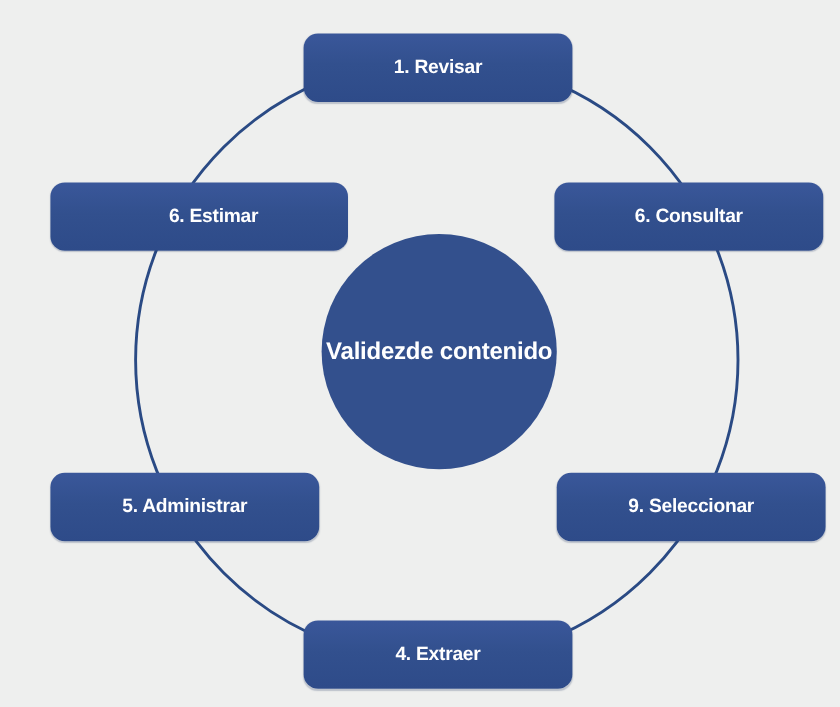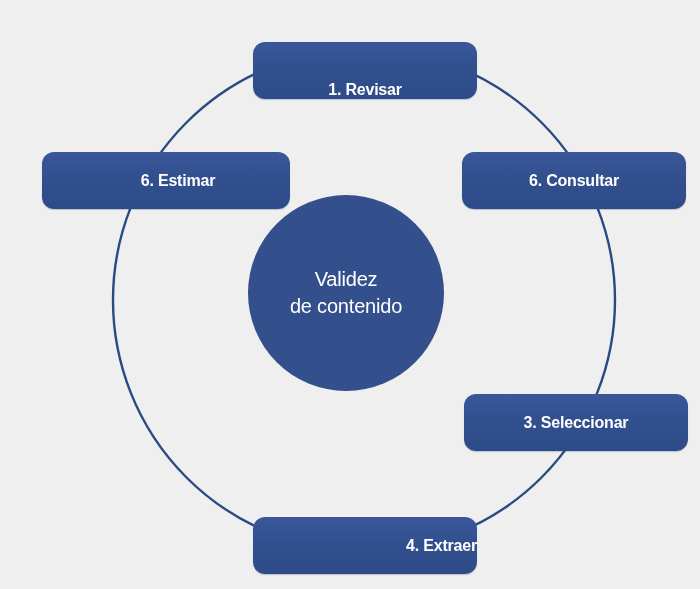--- a/index.html
+++ b/index.html
@@ -30,41 +30,41 @@
     border-radius: 12px;
     display: flex;
     align-items: center;
     justify-content: center;
     color: #ffffff;
     font-size: 16px;
     font-weight: 700;
     letter-spacing: -0.2px;
     box-shadow: 0 1px 1px rgba(40,60,100,0.25);
   }
-  .step-1 { left: 253px; top: 42px; align-items: flex-end; }
+  .step-1 { left: 253px; top: 28px; }
   .step-2 { left: 462px; top: 152px; }
   .step-3 { left: 464px; top: 394px; }
-  .step-4 { left: 253px; top: 517px; justify-content: flex-end; }
+  .step-4 { left: 253px; top: 517px; }
   .step-5 { left: 42px;  top: 394px; }
   .step-6 { left: 42px;  top: 152px; padding-left: 24px; }
   .center-circle {
     position: absolute;
-    left: 248px;
+    left: 268px;
     top: 195px;
     width: 196px;
     height: 196px;
     border-radius: 50%;
     background: var(--node, #33508d);
     display: flex;
-    flex-direction: column;
+    flex-direction: row;
     align-items: center;
     justify-content: center;
     color: #ffffff;
     font-size: 20px;
-    font-weight: 400;
+    font-weight: 700;
     line-height: 27px;
     text-align: center;
     letter-spacing: -0.2px;
   }
 </style>
 </head>
 <body>
 
 <div class="canvas" style="--bg: #eeefee; --node: #33508d;">
 
@@ -74,27 +74,30 @@
 
   <div class="step-box step-1">
     <span>1. Revisar</span>
   </div>
 
   <div class="step-box step-2">
     <span>6. Consultar</span>
   </div>
 
   <div class="step-box step-3">
-    <span>3. Seleccionar</span>
+    <span>9. Seleccionar</span>
   </div>
 
   <div class="step-box step-4">
     <span>4. Extraer</span>
   </div>
 
+  <div class="step-box step-5">
+    <span>5. Administrar</span>
+  </div>
 
   <div class="step-box step-6">
     <span>6. Estimar</span>
   </div>
 
   <div class="center-circle">
     <span>Validez</span>
     <span>de contenido</span>
   </div>
 

